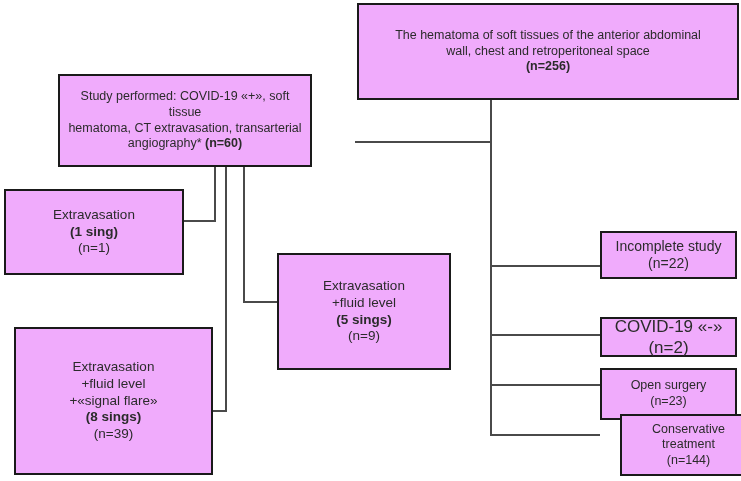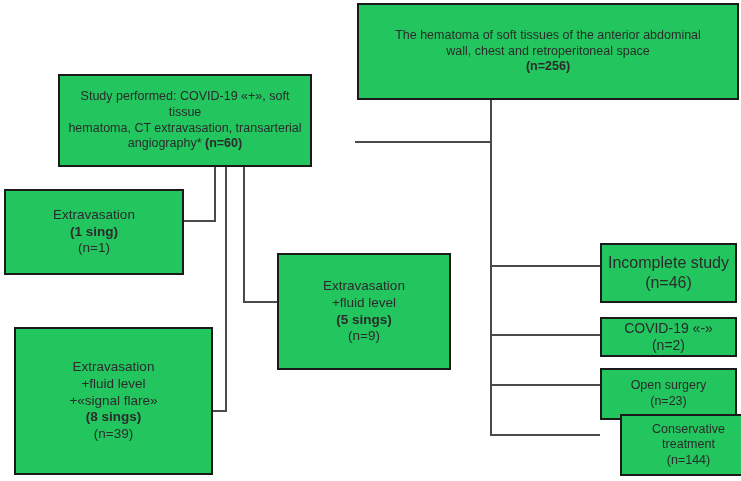--- a/index.html
+++ b/index.html
@@ -11,21 +11,21 @@
     position: relative;
     width: 741px;
     height: 481px;
     background: #ffffff;
     font-family: "Liberation Sans", sans-serif;
     overflow: hidden;
   }
   .node {
     position: absolute;
     box-sizing: border-box;
-    background: #22c55e;
+    background: #f0abfc;
     border: 2px solid #1a1a1a;
     display: flex;
     align-items: center;
     justify-content: center;
     text-align: center;
     color: #2b2b2b;
     line-height: 1.25;
     z-index: 2;
   }
   .node .txt {
@@ -34,22 +34,22 @@
     padding: 0 6px;
     box-sizing: border-box;
     white-space: pre-line;
   }
   .node b { font-weight: bold; text-align: right; }
   .n-hematoma { left: 357px; top: 3px;  width: 382px; height: 97px; font-size: 12.5px; }
   .n-study    { left: 58px;  top: 74px; width: 254px; height: 93px; font-size: 12.5px; }
   .n-sign1    { left: 4px;   top: 189px; width: 180px; height: 86px; font-size: 13.5px; }
   .n-sign3    { left: 14px;  top: 327px; width: 199px; height: 148px; font-size: 13.5px; }
   .n-sign2    { left: 277px; top: 253px; width: 174px; height: 117px; font-size: 13.5px; }
-  .n-incomplete   { left: 600px; top: 243px; width: 137px; height: 60px; font-size: 16px; }
-  .n-covidneg     { left: 600px; top: 317px; width: 137px; height: 40px; font-size: 14px; }
+  .n-incomplete   { left: 600px; top: 231px; width: 137px; height: 48px; font-size: 14px; }
+  .n-covidneg     { left: 600px; top: 317px; width: 137px; height: 40px; font-size: 17px; }
   .n-opensurgery  { left: 600px; top: 368px; width: 137px; height: 52px; font-size: 12.5px; }
   .n-conservative { left: 600px; top: 414px; width: 137px; height: 62px; font-size: 12.5px; margin-left: 20px; }
 
   .ln {
     position: absolute;
     background: #4a4a4a;
     z-index: 1;
   }
   .lnh { height: 2px; }
   .lnv { width: 2px; }
@@ -91,21 +91,21 @@
 
   <div class="node n-sign2">
     <span class="txt"><span>Extravasation</span><br><span>+fluid level</span><br><b>(5 sings)</b><br><span>(n=9)</span></span>
   </div>
 
   <div class="node n-sign3">
     <span class="txt"><span>Extravasation</span><br><span>+fluid level</span><br><span>+«signal flare»</span><br><b>(8 sings)</b><br><span>(n=39)</span></span>
   </div>
 
   <div class="node n-incomplete">
-    <span class="txt"><span>Incomplete study</span><br><span>(n=46)</span></span>
+    <span class="txt"><span>Incomplete study</span><br><span>(n=22)</span></span>
   </div>
 
   <div class="node n-covidneg">
     <span class="txt"><span>COVID-19 «-»</span><br><span>(n=2)</span></span>
   </div>
 
   <div class="node n-opensurgery">
     <span class="txt"><span>Open surgery</span><br><span>(n=23)</span></span>
   </div>
 

